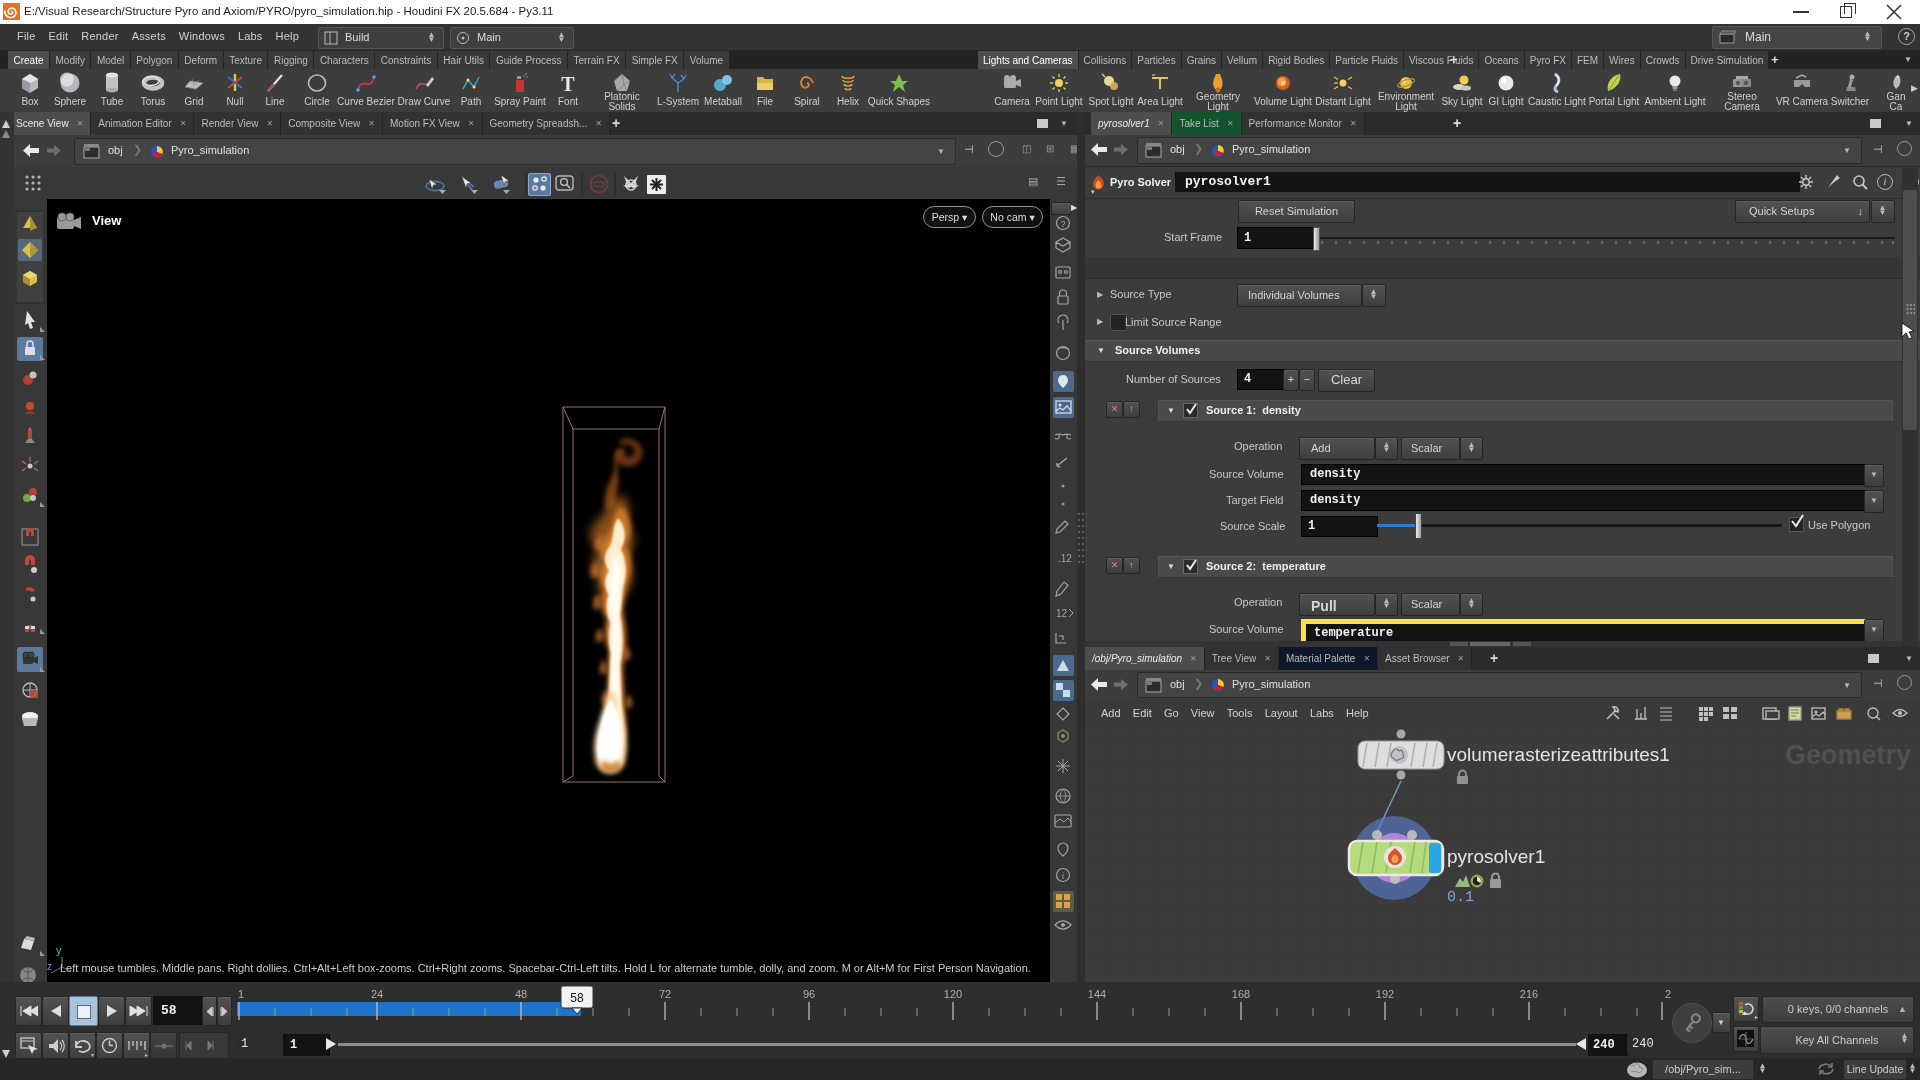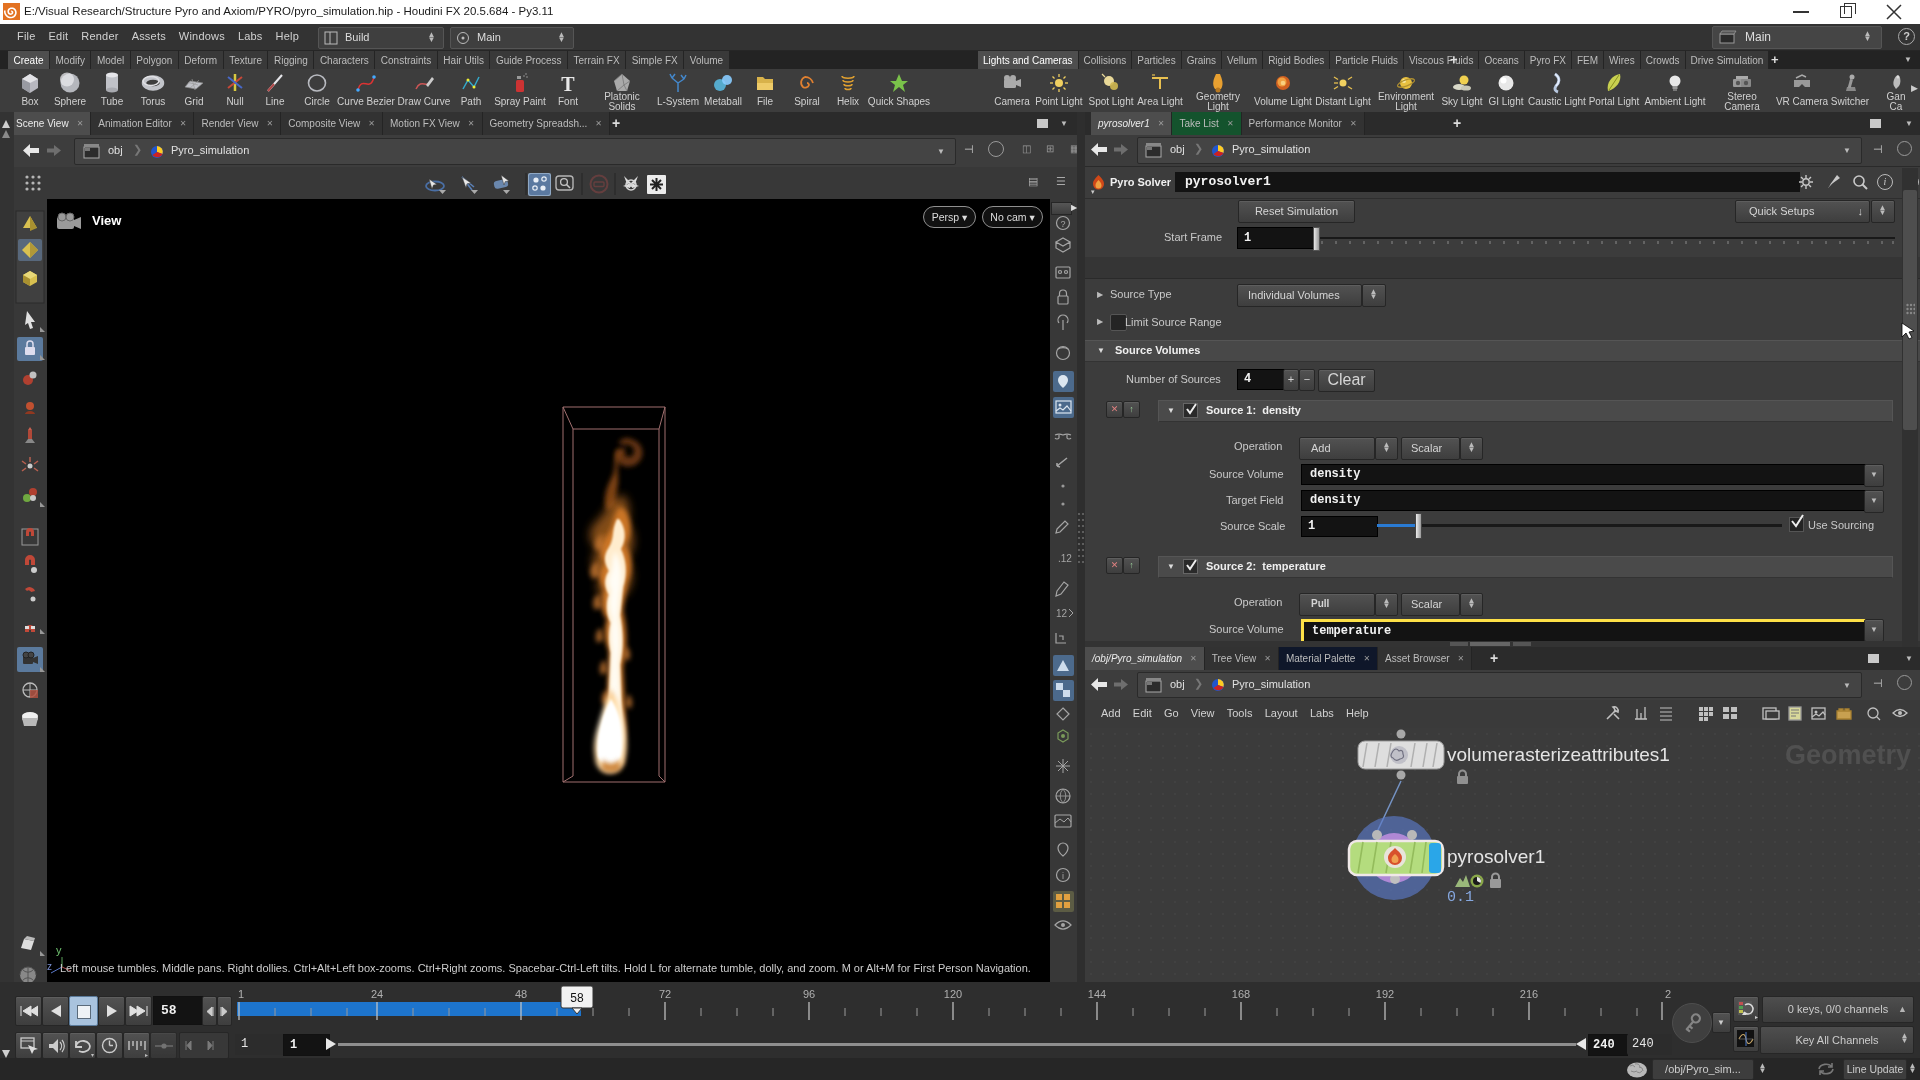--- a/index.html
+++ b/index.html
@@ -813,21 +813,21 @@
 
   <div class="a" style="left:0;top:205px;width:835px;height:20px;background:#484848;border-top:1px solid #555;border-bottom:1px solid #333">
     <div class="a" style="left:12px;top:5px;color:#ddd;font-size:8px">▼</div>
     <div class="a" style="left:30px;top:3px;font-size:11px;font-weight:bold;color:#efefef">Source Volumes</div>
   </div>
 
   <div class="a lbl" style="left:41px;top:238px">Number of Sources</div>
   <div class="a fld" style="left:152px;top:234px;width:42px;height:19px;line-height:19px;padding-left:6px;border:1px solid #000">4</div>
   <div class="a btn" style="left:198px;top:234px;width:14px;height:20px;text-align:center;line-height:19px;font-size:11px">+</div>
   <div class="a btn" style="left:214px;top:234px;width:14px;height:20px;text-align:center;line-height:19px;font-size:11px">−</div>
-  <div class="a btn" style="left:233px;top:234px;width:55px;height:21px;text-align:center;line-height:20px;font-size:16px">Clear</div>
+  <div class="a btn" style="left:233px;top:234px;width:55px;height:21px;text-align:center;line-height:20px;font-size:13px">Clear</div>
 
   <div class="a btn" style="left:21px;top:266px;width:15px;height:15px;text-align:center;line-height:14px;font-size:9px;color:#e08080">✕</div>
   <div class="a btn" style="left:38px;top:266px;width:15px;height:15px;text-align:center;line-height:14px;font-size:9px;color:#9c9">↑</div>
   <div class="a" style="left:73px;top:265px;width:733px;height:20px;background:#4a4a4a;border:1px solid #555;border-bottom-color:#333">
     <div class="a" style="left:8px;top:5px;color:#ddd;font-size:8px">▼</div>
     <div class="a" style="left:24px;top:2px;width:13px;height:13px;background:#2a2a2a;border:1px solid #666"></div>
     <svg class="a" style="left:25px;top:1px" width="14" height="14">
         <path d="M3 7 L6 11 L12 2" fill="none" stroke="#eee" stroke-width="2"></path>
       </svg>
     <div class="a" style="left:47px;top:3px;font-size:11px;font-weight:bold;color:#efefef">Source 1:&nbsp;&nbsp;density</div>
@@ -857,47 +857,47 @@
     </div>
   <div class="a lbl" style="left:135px;top:385px">Source Scale</div>
   <div class="a fld" style="left:216px;top:381px;width:69px;height:19px;line-height:19px;padding-left:6px;border:1px solid #000">1</div>
   <div class="a" style="left:292px;top:389px;width:405px;height:3px;background:#191919"></div>
   <div class="a" style="left:292px;top:389px;width:38px;height:3px;background:#2a7bd4"></div>
   <div class="a" style="left:330px;top:378px;width:5px;height:24px;background:linear-gradient(90deg,#ececec,#9a9a9a);border:1px solid #444"></div>
   <div class="a" style="left:704px;top:382px;width:13px;height:13px;background:#242424;border:1px solid #555"></div>
   <svg class="a" style="left:704px;top:378px" width="16" height="16">
       <path d="M3 8 L7 13 L14 2" fill="none" stroke="#eee" stroke-width="2"></path>
     </svg>
-  <div class="a lbl" style="left:723px;top:384px">Use Sourcing</div>
+  <div class="a lbl" style="left:723px;top:384px">Use Polygon</div>
 
   <div class="a btn" style="left:21px;top:422px;width:15px;height:15px;text-align:center;line-height:14px;font-size:9px;color:#e08080">✕</div>
   <div class="a btn" style="left:38px;top:422px;width:15px;height:15px;text-align:center;line-height:14px;font-size:9px;color:#9c9">↑</div>
   <div class="a" style="left:73px;top:421px;width:733px;height:20px;background:#4a4a4a;border:1px solid #555;border-bottom-color:#333">
     <div class="a" style="left:8px;top:5px;color:#ddd;font-size:8px">▼</div>
     <div class="a" style="left:24px;top:2px;width:13px;height:13px;background:#2a2a2a;border:1px solid #666"></div>
     <svg class="a" style="left:25px;top:1px" width="14" height="14">
         <path d="M3 7 L6 11 L12 2" fill="none" stroke="#eee" stroke-width="2"></path>
       </svg>
     <div class="a" style="left:47px;top:3px;font-size:11px;font-weight:bold;color:#efefef">Source 2:&nbsp;&nbsp;temperature</div>
   </div>
   <div class="a lbl" style="left:149px;top:461px">Operation</div>
-  <div class="a btn" style="left:214px;top:458px;width:74px;height:21px;font-size:10px;font-weight:bold">
+  <div class="a btn" style="left:214px;top:458px;width:74px;height:21px;font-size:14px;font-weight:bold">
       <span style="position:absolute;left:11px;top:4px">Pull</span>
     </div>
   <div class="a btn" style="left:290px;top:458px;width:21px;height:21px">
       <div class="spin" style="position:absolute;left:4px;top:4px">▲<br>▼</div>
     </div>
   <div class="a btn" style="left:316px;top:458px;width:57px;height:21px;font-size:11px">
       <span style="position:absolute;left:9px;top:4px">Scalar</span>
     </div>
   <div class="a btn" style="left:375px;top:458px;width:21px;height:21px">
       <div class="spin" style="position:absolute;left:4px;top:4px">▲<br>▼</div>
     </div>
   <div class="a lbl" style="left:124px;top:488px">Source Volume</div>
-  <div class="a fld" style="left:216px;top:484px;width:560px;height:19px;line-height:19px;padding-left:8px;border:3px solid #fde047">temperature</div>
+  <div class="a fld" style="left:216px;top:484px;width:560px;height:19px;line-height:19px;padding-left:8px;border:5px solid #fde047">temperature</div>
   <div class="a btn" style="left:779px;top:484px;width:18px;height:21px">
       <span style="position:absolute;left:5px;top:5px;color:#bbb;font-size:8px">▼</span>
     </div>
 
   <div class="a" style="left:0;top:506px;width:835px;height:6px;background:#333"></div>
   <div class="a" style="left:365px;top:507px;width:18px;height:4px;background:#555"></div>
   <div class="a" style="left:385px;top:507px;width:40px;height:4px;background:#666"></div>
   <div class="a" style="left:428px;top:507px;width:18px;height:4px;background:#555"></div>
 
   <div class="a" style="left:817px;top:33px;width:16px;height:479px;background:#313131"></div>

